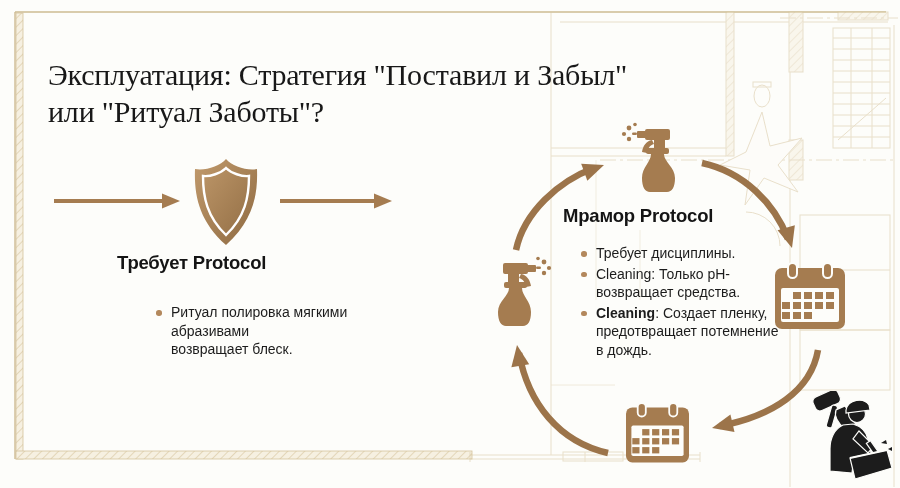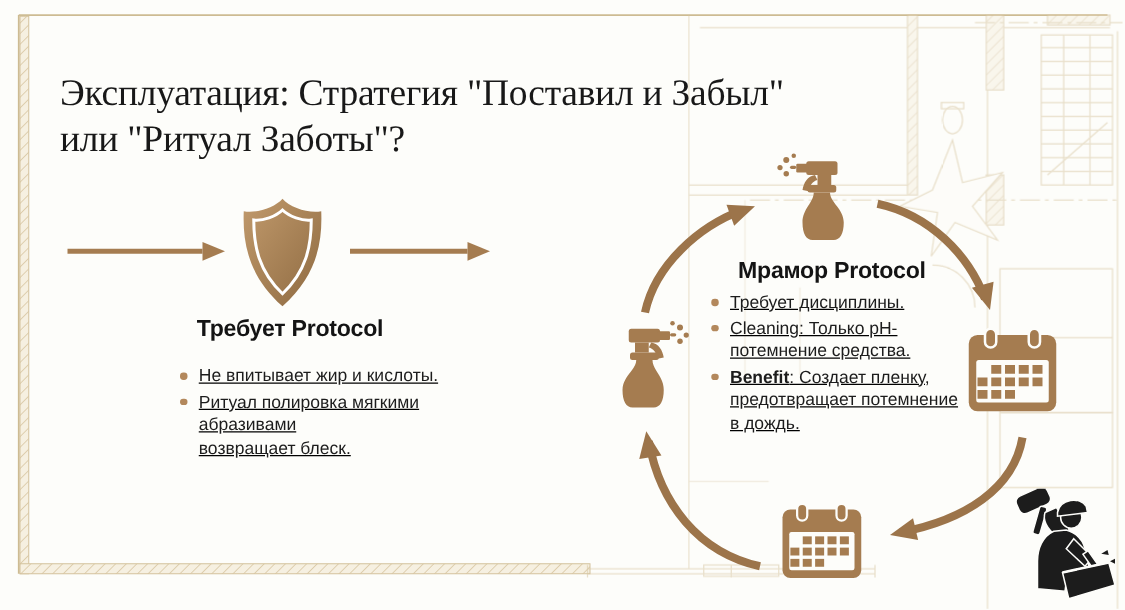--- a/index.html
+++ b/index.html
@@ -9,26 +9,26 @@
   }
   .abs{position:absolute;}
   .bg-svg{left:0;top:0;width:900px;height:488px;}
   .title{
     left:48px;top:36px;width:830px;
     font-family:"Liberation Serif",serif;font-weight:400;
     font-size:30px;line-height:37px;color:#181818;letter-spacing:-0.2px;
   }
   .flow-svg{left:40px;top:152px;width:372px;height:108px;}
   .col-heading{
-    font-size:18.5px;font-weight:700;color:#141414;text-align:center;
+    font-size:18.5px;font-weight:700;color:#141414;
     letter-spacing:-0.2px;
   }
   .granite-heading{left:117px;top:252px;width:230px;}
   .marble-heading{left:563px;top:205px;width:205px;}
-  ul.blist{list-style:none;margin:0;padding:0;text-decoration:underline;}
+  ul.blist{list-style:none;margin:12px;padding:0;}
   ul.blist li{
     position:relative;padding-left:17px;margin:0 0 2px 0;
     font-size:14px;line-height:18.5px;color:#1c1c1c;white-space:pre-line;
   }
   ul.blist li::before{
     content:"";position:absolute;left:2px;top:7px;width:5.5px;height:5.5px;
     border-radius:50%;background:#b3885c;
   }
   .granite-list{left:142px;top:291px;width:232px;}
   .marble-list{left:567px;top:232px;width:208px;}
@@ -118,21 +118,20 @@
       <path d="M38 12 C33 17 22 21 15 20 C15 41 19 61 38 79 C57 61 61 41 61 20 C54 21 43 17 38 12 Z" fill="none" stroke="#ffffff" stroke-width="2.4"></path>
     </g>
     <g fill="#a57c50" stroke="#a57c50">
       <line x1="240" y1="49" x2="334" y2="49" stroke-width="4"></line>
       <polygon points="334,41.5 352,49 334,56.5" stroke="none"></polygon>
     </g>
   </svg>
 
   <div class="abs col-heading granite-heading">Требует Protocol</div>
   <ul class="abs blist granite-list">
-    <li>Не впитывает жир и кислоты.</li>
     <li>Ритуал полировка мягкими
 абразивами
 возвращает блеск.</li>
   </ul>
 
   <svg class="abs cycle-svg" viewBox="0 0 420 380">
     <defs>
       <g id="spray" fill="#a57c50">
         <circle cx="51" cy="6" r="2.4"></circle>
         <circle cx="56" cy="12" r="2.1"></circle>
@@ -188,22 +187,22 @@
     <use href="#calendar" x="320" y="163"></use>
     <g transform="translate(171,303) scale(0.9)">
       <use href="#calendar"></use>
     </g>
   </svg>
 
   <div class="abs col-heading marble-heading">Мрамор Protocol</div>
   <ul class="abs blist marble-list">
     <li>Требует дисциплины.</li>
     <li>Cleaning: Только pH-
-потемнение средства.</li>
-    <li><span class="bold">Benefit</span><span>: Создает пленку,
+возвращает средства.</li>
+    <li><span class="bold">Cleaning</span><span>: Создает пленку,
 предотвращает потемнение
 в дождь.</span></li>
   </ul>
 
   <svg class="abs logo-svg" viewBox="0 0 100 96">
     <g fill="#1c1c1c" stroke="#fdfdfa" stroke-width="1.2">
 
       <rect x="20" y="2" width="27" height="15" rx="5" transform="rotate(-24 33 9)"></rect>
       <rect x="36" y="14" width="6" height="23" rx="2" transform="rotate(16 39 25)"></rect>
 

